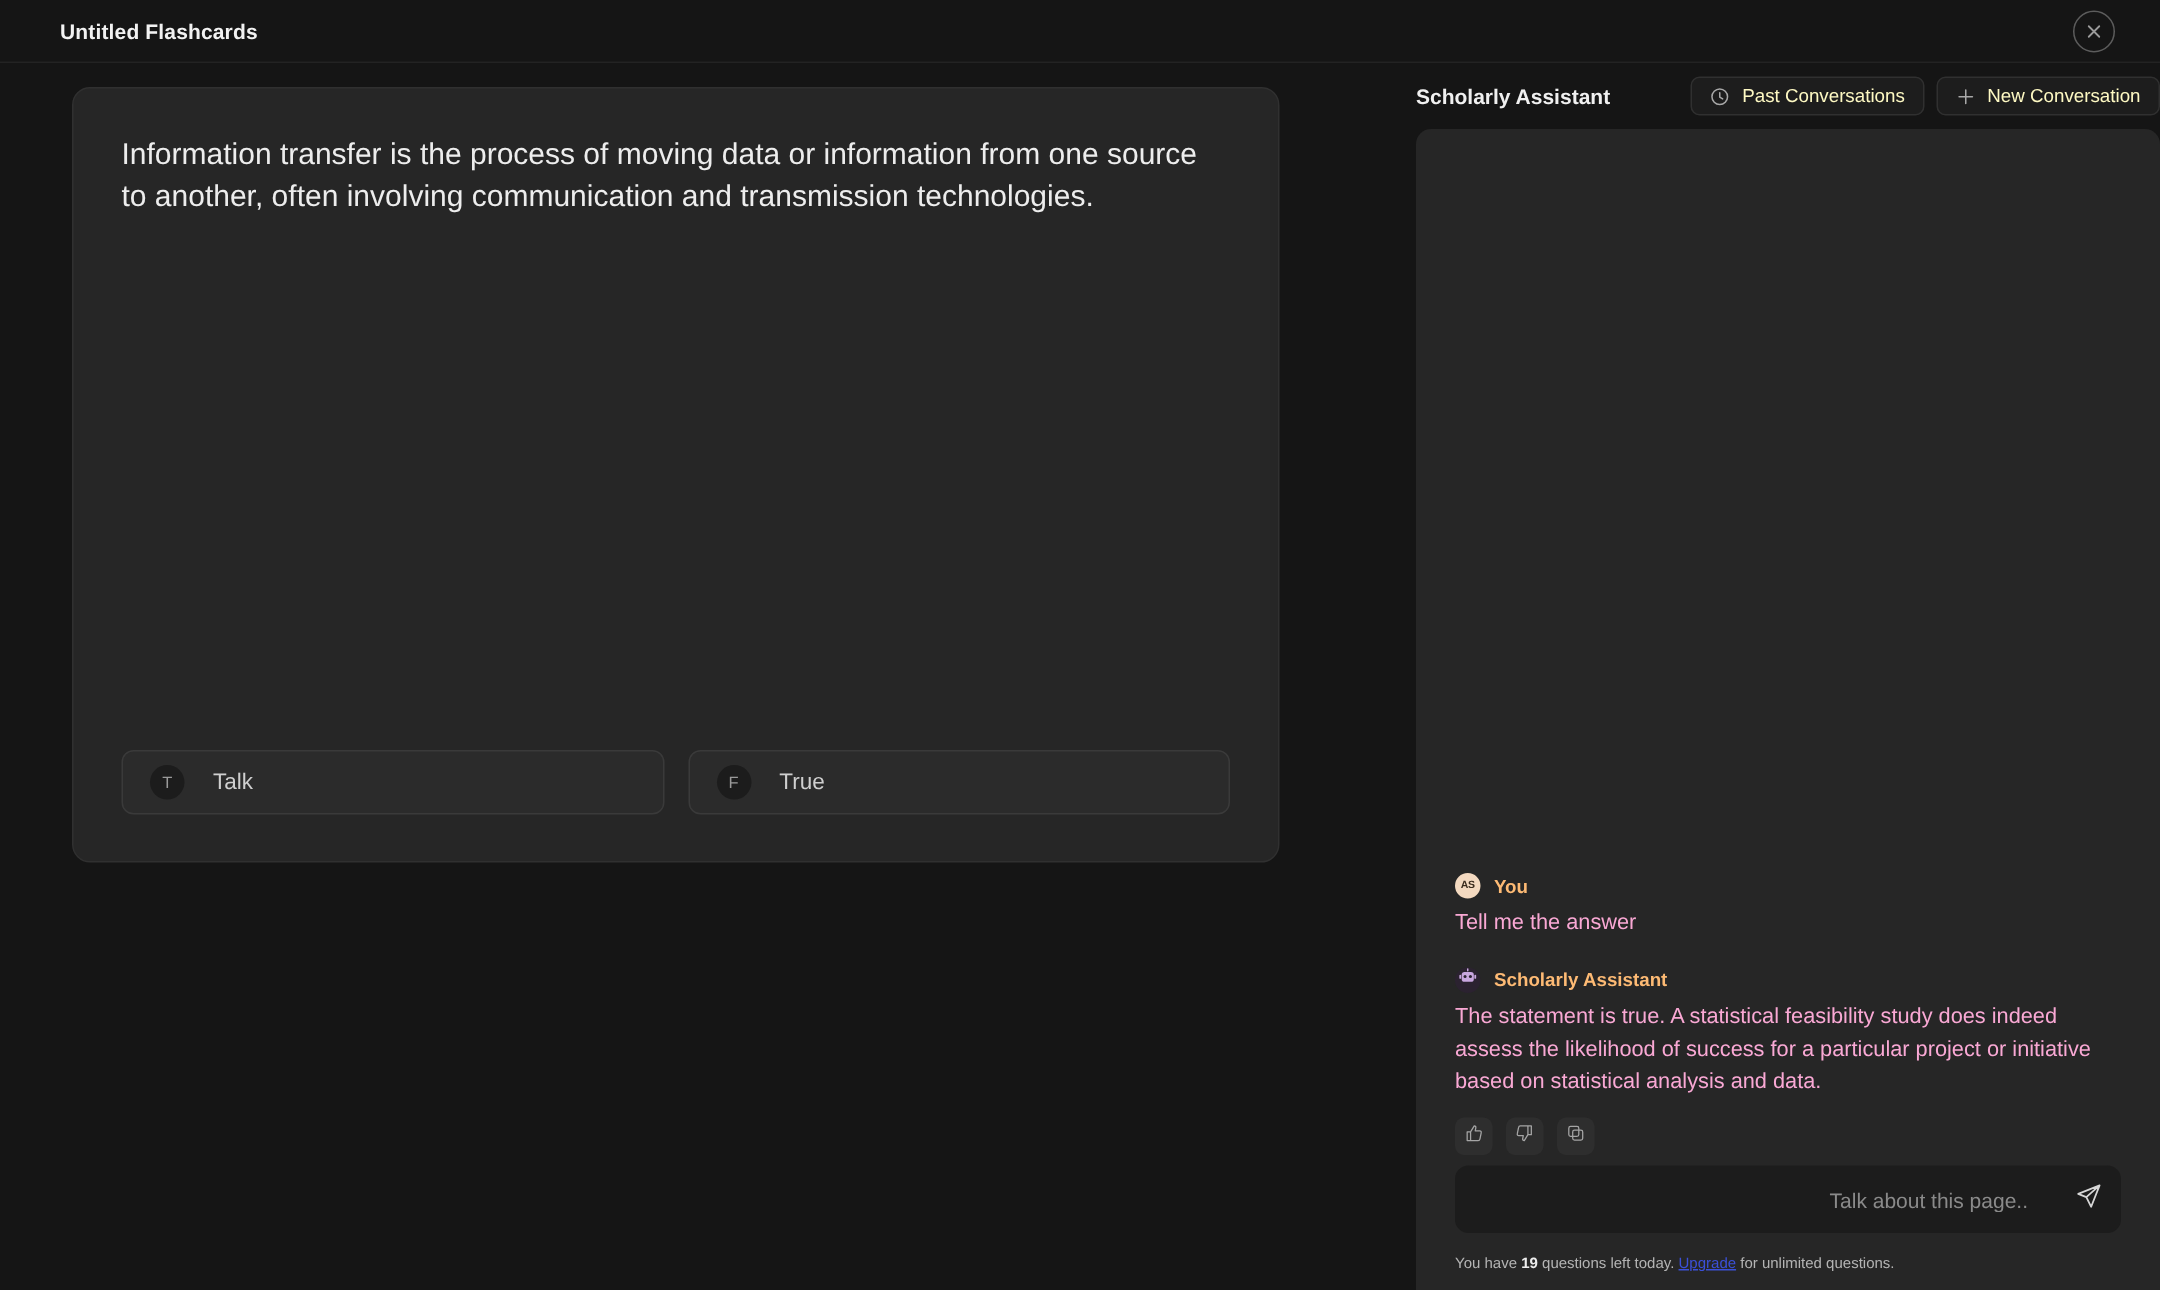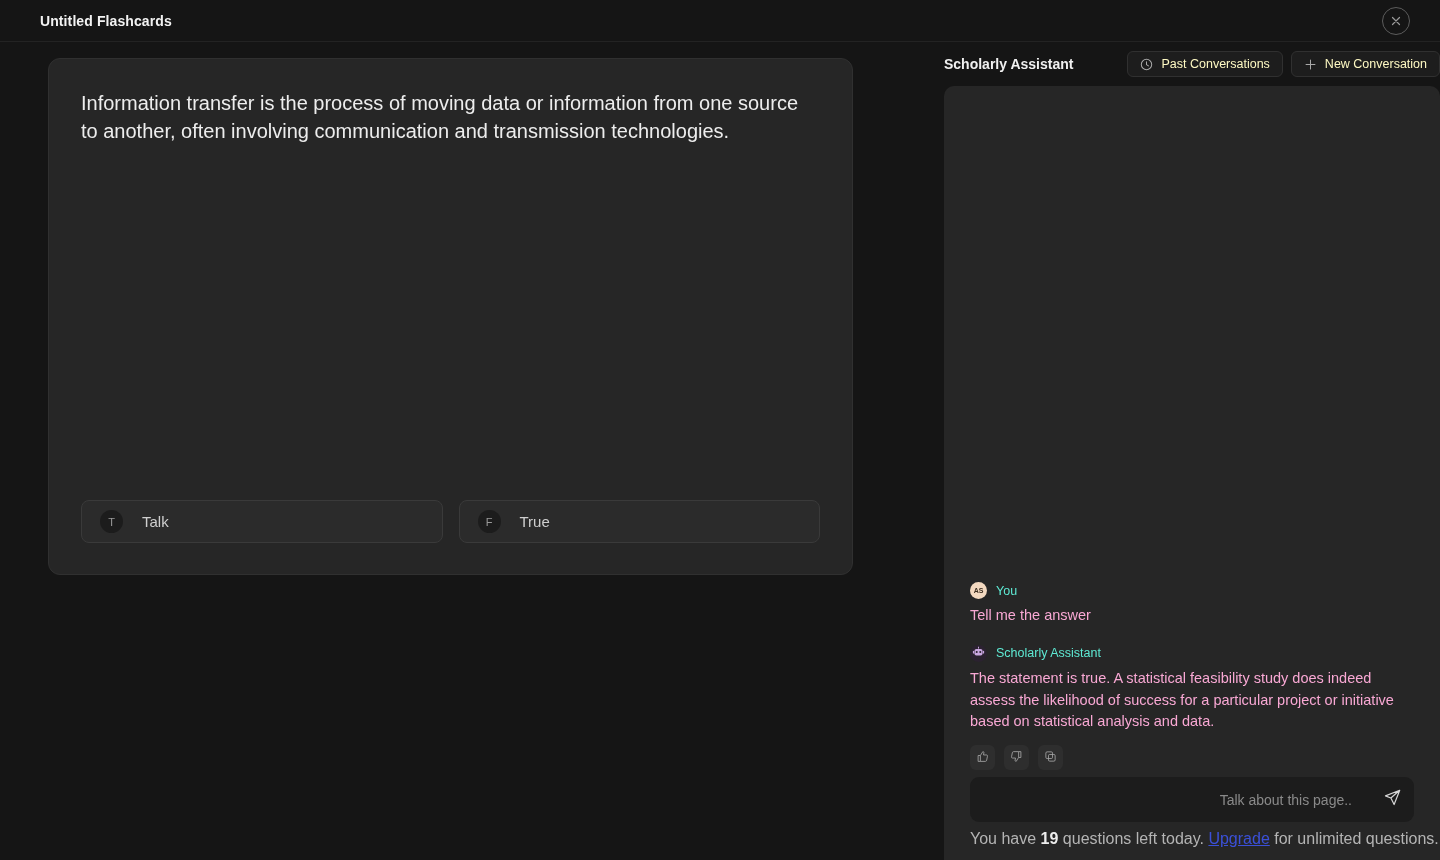--- a/index.html
+++ b/index.html
@@ -116,21 +116,21 @@
     margin-bottom:6px;
   }
   .avatar{
     width:17px; height:17px; border-radius:50%;
     display:flex; align-items:center; justify-content:center;
     flex:0 0 auto;
   }
   .avatar.user{ background:#f3d9c0; }
   .avatar.user span{ font-size:7px; font-weight:bold; color:#3a2c1e; letter-spacing:-.2px;}
   .avatar.bot{ background:#2b2230; }
-  .msg-author{ font-size:12.5px; font-weight:normal; color:#5eead4;text-align:center; }
+  .msg-author{ font-size:12.5px; font-weight:bold; color:#fdba74;text-align:center; }
   .msg-text{ font-size:14.5px; line-height:1.5; color:#f9a8d4; }
 
   #feedback-row{ display:flex; gap:9px; margin-top:12px; }
   .fb-btn{
     width:25px; height:25px; border-radius:6px;
     background:#2e2e2e;
     display:flex; align-items:center; justify-content:center;
     cursor:pointer;
   }
 
@@ -149,21 +149,21 @@
     font-size:14px; color:#8b5cf6;text-align:right;
   }
   #chat-input::placeholder{ color:#8a8a8a; }
   #send-btn{
     width:44px; height:100%;
     display:flex; align-items:center; justify-content:center;
     cursor:pointer;
   }
   #quota{
     position:absolute; left:26px; bottom:12px;
-    font-size:16px; color:#b4b4b4;
+    font-size:10px; color:#b4b4b4;
   }
   #quota b{ color:#ededed; }
   #upgrade-link{ color:#3b50d8; text-decoration:underline; cursor:pointer; }
 </style>
 </head>
 <body>
 
 <div id="topbar">
   <div id="app-title">Untitled Flashcards</div>
   <div id="close-btn">

